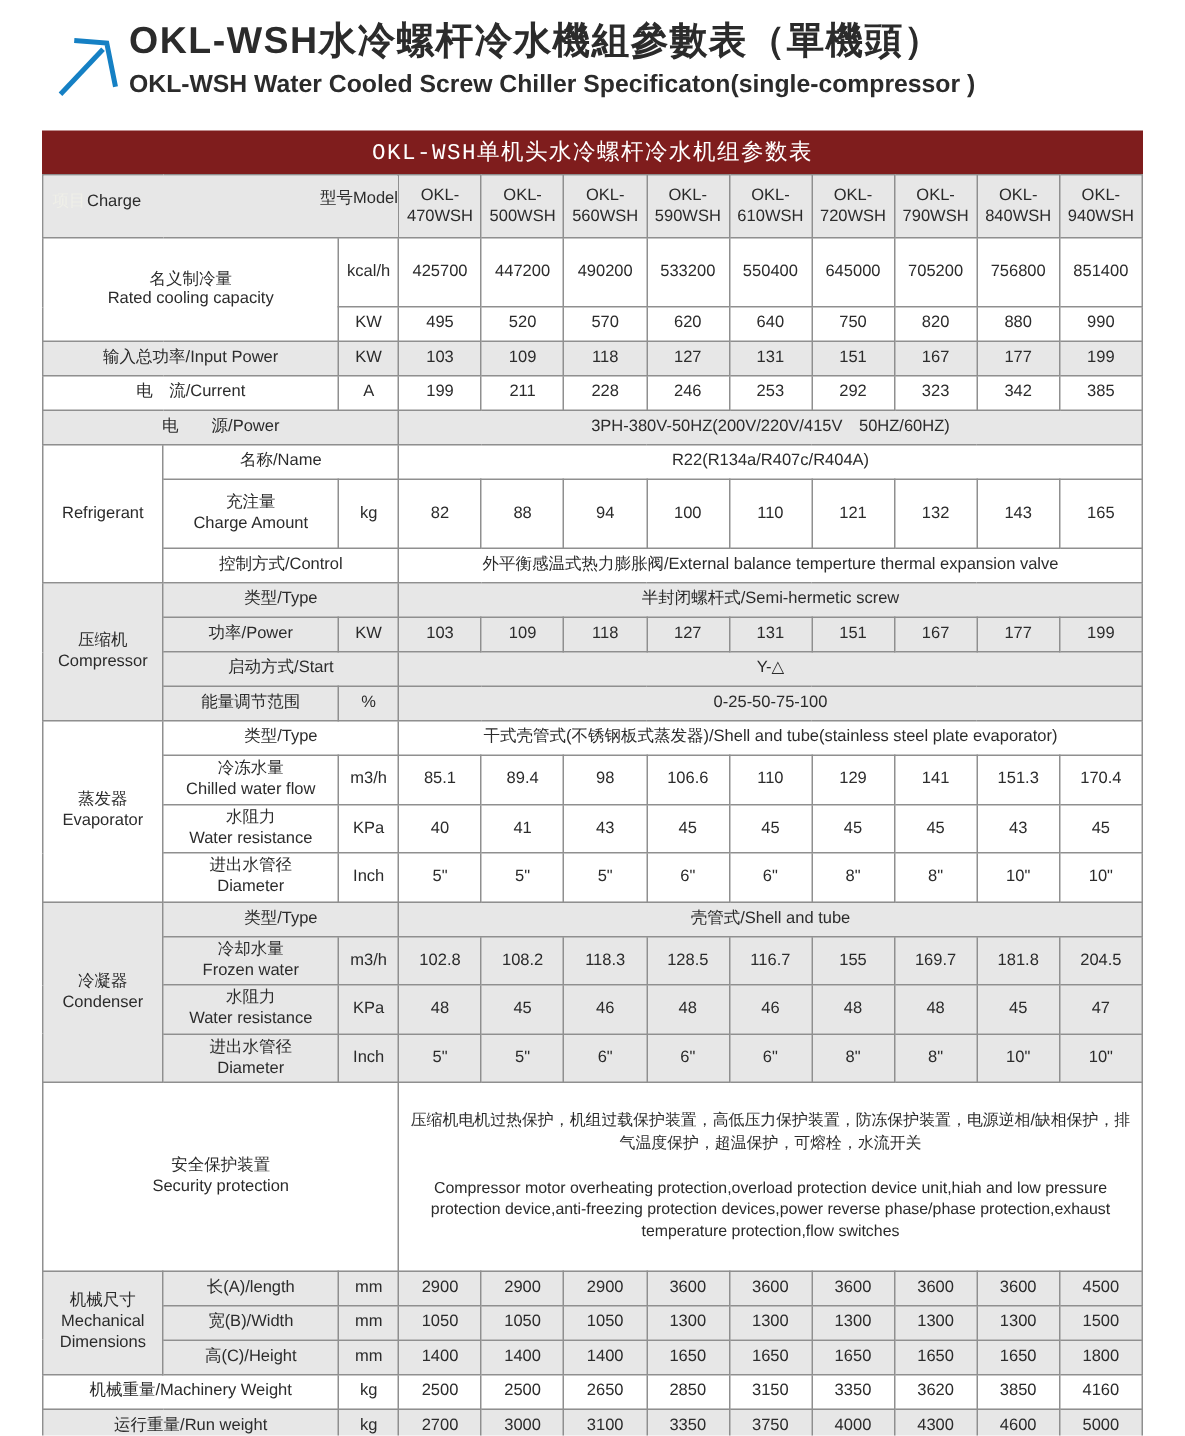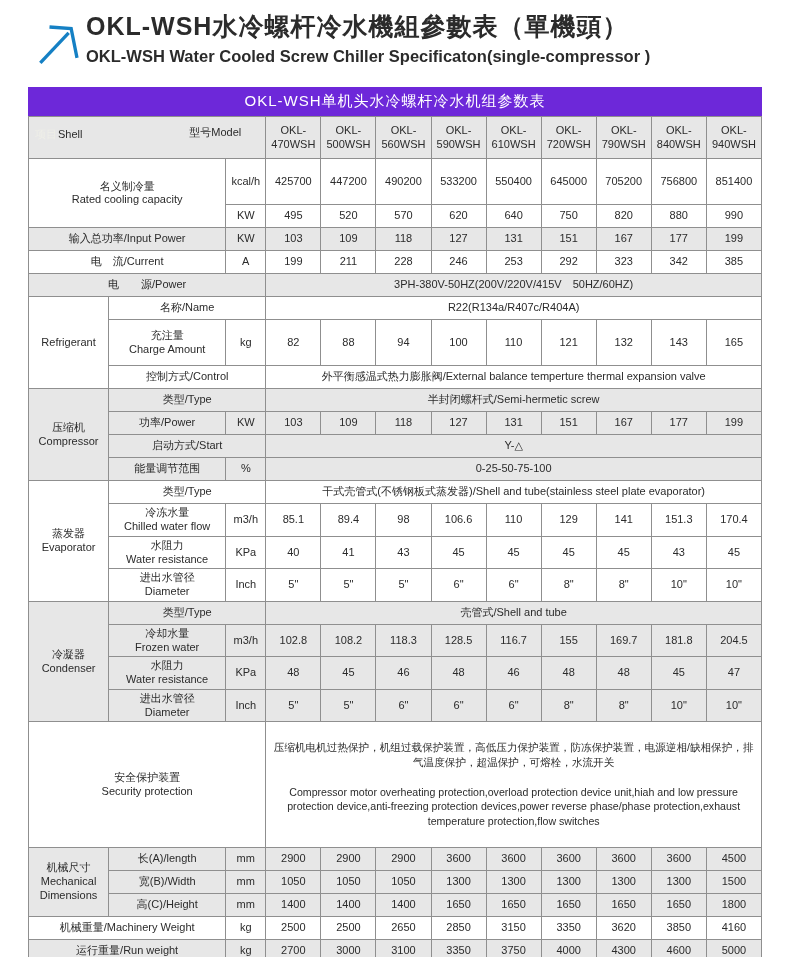--- a/index.html
+++ b/index.html
@@ -10,23 +10,23 @@
   .page { padding:10px 28px 0 28px; }
 
   
   .title-block { display:flex; align-items:flex-start; gap:4px; padding-left:4px; }
   .logo { margin-top:6px; flex:0 0 auto; }
   .title-text h1 { font-size:25px; font-weight:600; letter-spacing:1px; white-space:nowrap; }
   .title-text h2 { font-size:16.5px; font-weight:700; margin-top:4px; white-space:nowrap; }
 
   
   .banner {
-    margin-top:19px; height:29px; background:#6d28d9; color:#ffffff;
+    margin-top:19px; height:29px; background:#7f1d1d; color:#ffffff;
     display:flex; align-items:center; justify-content:center;
-    font-size:15px; letter-spacing:1px;
+    font-size:15px; letter-spacing:1px;font-family:Liberation Mono, monospace;
   }
 
   
   table { border-collapse:collapse; table-layout:fixed; width:734px; }
   td {
     border:1px solid #8f8f8f; text-align:center; vertical-align:middle;
     font-size:11px; line-height:1.25; white-space:pre-line; padding:2px 2px;
     background:#ffffff;
   }
   tr { height:23px; }
@@ -35,21 +35,21 @@
   tr.h31 { height:31px; }
   tr.h77 { height:77px; }
   tr.grey td { background:#e7e7e7; }
 
   .corner { position:relative; padding:0;
     background-image:linear-gradient(to bottom right, transparent 49.3%, #9a9a9a 49.3%, #9a9a9a 50.7%, transparent 50.7%);
   }
   tr.grey td.corner { background-color:#e7e7e7; }
   .corner-items { position:absolute; left:6px; top:11px; font-size:11px; }
   .corner-items .faint { color:#efefe8; margin-right:1px; }
-  .corner-model { position:absolute; right:24px; top:9px; font-size:11px; }
+  .corner-model { position:absolute; right:0; top:9px; font-size:11px; }
 
   .sec { text-align:center; padding:3px 6px; font-size:10.6px; line-height:1.4; }
   .sec div { margin:0; }
 
   
   .notes { margin-top:7px; font-size:11.5px; line-height:1.32; color:#1d1d1d; padding-left:2px; }
   .notes .ind1 { padding-left:34px; }
 </style>
 </head>
 <body>
@@ -73,21 +73,21 @@
     <colgroup>
       <col style="width:80px">
         <col style="width:117px">
         <col style="width:40px">
       <col span="9" style="width:55px">
     </colgroup>
     <tbody>
 
       <tr class="grey h38">
         <td colspan="3" class="corner">
-          <span class="corner-items"><span class="faint">项目</span><span>Shell</span></span>
+          <span class="corner-items"><span class="faint">项目</span><span>Charge</span></span>
           <span class="corner-model">型号Model</span>
         </td>
       <td>OKL-
 470WSH</td>
           <td>OKL-
 500WSH</td>
           <td>OKL-
 560WSH</td>
           <td>OKL-
 590WSH</td>

